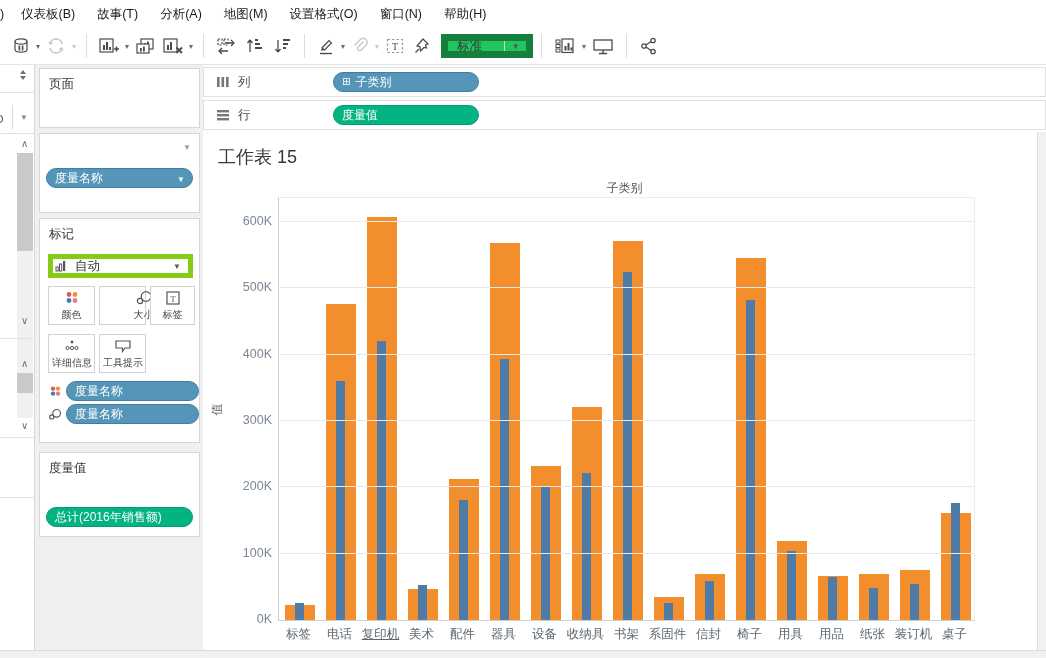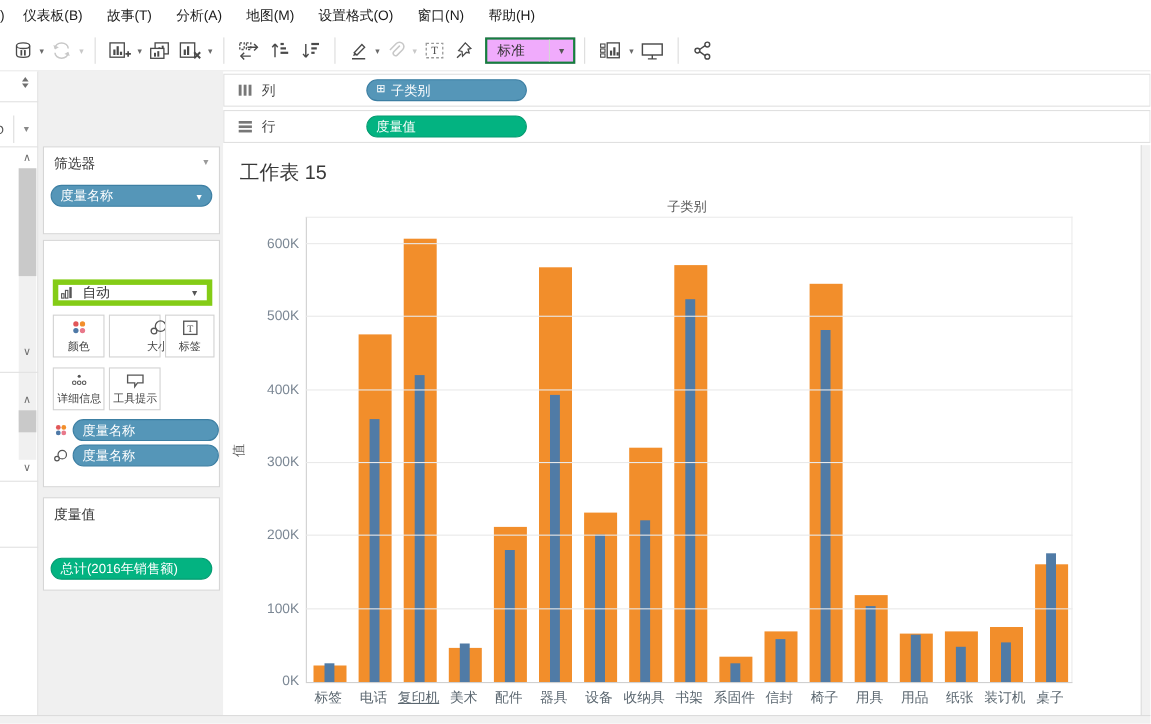--- a/index.html
+++ b/index.html
@@ -11,21 +11,21 @@
   #menubar { position:absolute; left:0; top:0; width:1046px; height:28px; background:#fff; display:flex; align-items:center; }
   #menubar .frag { color:#222; font-size:12.5px; margin-left:0px; width:10px; overflow:hidden; }
   #menubar .mitem { font-size:12.5px; color:#1a1a1a; padding:0 11px; cursor:default; }
 
   
   #toolbar { position:absolute; left:0; top:28px; width:1046px; height:37px; background:#fff; border-bottom:1px solid #e4e4e4; display:flex; align-items:center; padding-left:8px; }
   .tbtn { display:flex; align-items:center; justify-content:center; height:28px; padding:0 3px; }
   .caret { font-size:8px; color:#6a6a6a; padding:0 2px; }
   .caret.gray { color:#c8c8c8; }
   .tsep { width:1px; height:24px; background:#dcdcdc; margin:0 8px; }
-  .fitbox { display:flex; align-items:center; height:24px; border:2px solid #15803d; margin-left:6px; background:#f0abfc; }
+  .fitbox { display:flex; align-items:center; height:24px; border:7px solid #15803d; margin-left:6px; background:#22c55e; }
   .fitbox .fitlabel { font-size:12.5px; color:#333; padding:0 22px 0 9px; }
   .fitbox .fitcaret { width:22px; align-self:stretch; border-left:1px solid #d5d5d5; display:flex; align-items:center; justify-content:center; font-size:8px; color:#555; }
 
   
   #leftstrip { position:absolute; left:0; top:65px; width:35px; height:585px; background:#fff; border-right:1px solid #d8d8d8; }
   #leftstrip .hline { position:absolute; left:0; width:35px; height:1px; background:#e2e2e2; }
   #leftstrip .vline { position:absolute; width:1px; background:#dcdcdc; }
   #leftstrip .glyph { position:absolute; color:#6f6f6f; font-size:10px; }
   #leftstrip .track { position:absolute; left:17px; width:16px; background:#f0f0f0; }
   #leftstrip .thumb { position:absolute; left:17px; width:16px; background:#c9c9c9; }
@@ -251,31 +251,34 @@
     <span class="glyph" style="left:21px; top:293px;">∧</span>
     <div class="track" style="top:308px; height:45px;"></div>
     <div class="thumb" style="top:308px; height:20px;"></div>
     <span class="glyph" style="left:21px; top:355px;">∨</span>
     <div class="hline" style="top:372px;"></div>
     <div class="hline" style="top:432px;"></div>
   </div>
 
   <div id="cardscol">
 
+    <div class="card" style="top:3px; height:60px;">
+      <div class="ctitle">页面</div>
+    </div>
 
     <div class="card" style="top:68px; height:80px;">
-      <div class="ctitle">筛选器</div>
       <span class="collapse-caret">▼</span>
       <div class="pill blue" style="position:absolute; left:6px; top:34px; width:147px;">
         <span>度量名称</span>
         <span class="pcaret">▼</span>
       </div>
     </div>
 
     <div class="card" style="top:153px; height:225px;">
+      <div class="ctitle">标记</div>
       <div class="marktype">
         <svg width="16" height="14" viewBox="0 0 16 14">
             <rect x="3" y="8" width="2.2" height="4" fill="none" stroke="#555"></rect>
             <rect x="6.5" y="5" width="2.2" height="7" fill="none" stroke="#555"></rect>
             <rect x="10" y="2" width="2.2" height="10" fill="#555"></rect>
           </svg>
         <span class="mtlabel">自动</span>
         <span class="mtcaret">▼</span>
       </div>
       <div class="mbtn" style="left:8px; top:67px;align-items:center;">

